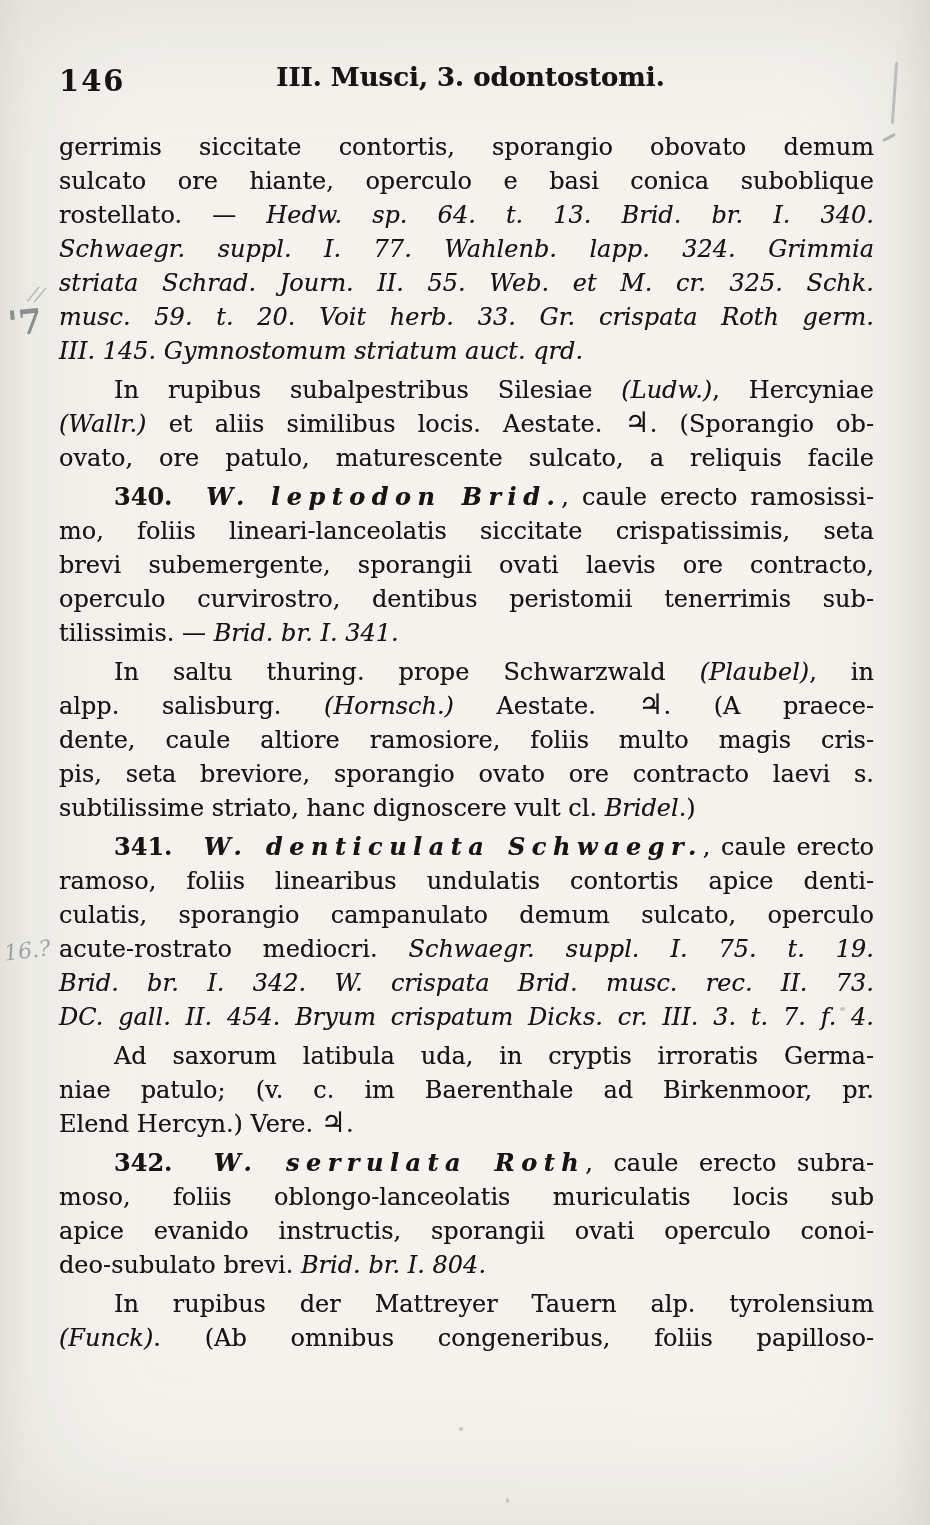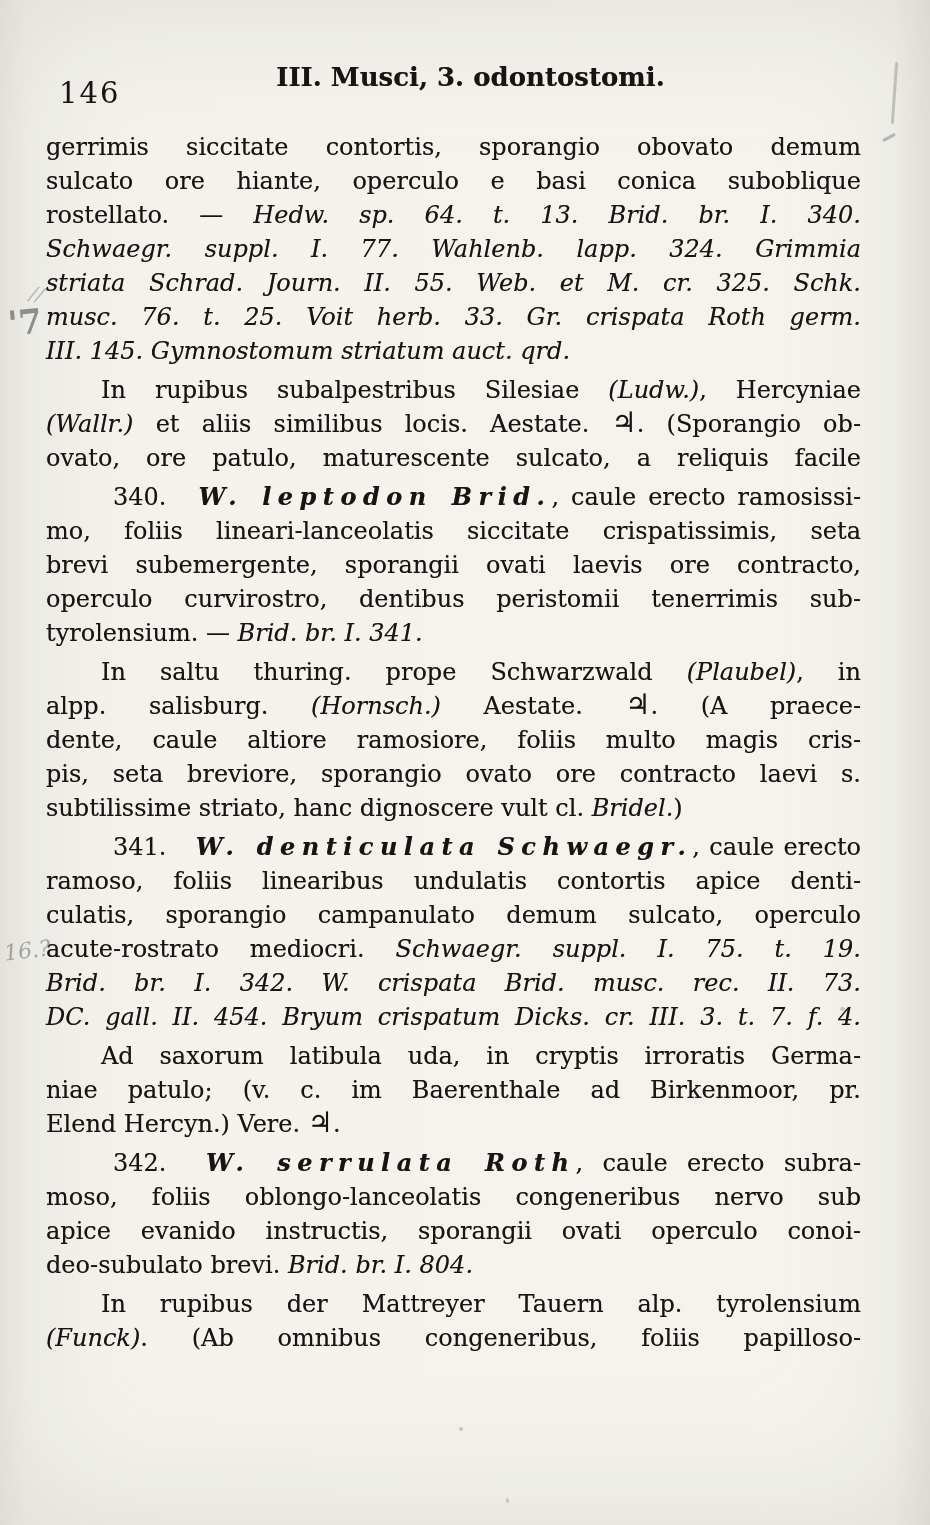--- a/index.html
+++ b/index.html
@@ -6,32 +6,32 @@
   body{
     background:linear-gradient(90deg,#ecebe5 0%,#f3f2ed 3%,#f4f3ee 96%,#e8e7e1 100%);
     font-family:"DejaVu Serif","Liberation Serif",serif;
     color:#181411;
     position:relative;
   }
   .vignette{position:absolute;inset:0;pointer-events:none;
     box-shadow:inset 0 0 140px rgba(170,165,150,0.28);}
   .scan-page{position:absolute;inset:0;}
   .header{position:absolute;top:62px;left:63px;width:815px;height:40px;}
-  .page-number{position:absolute;left:-4px;top:2px;font-size:29px;font-weight:normal;letter-spacing:2px;margin-top:12px;}
+  .page-number{position:absolute;left:-4px;top:2px;font-size:29px;font-weight:bold;letter-spacing:2px;}
   .running-header{text-align:center;font-size:26px;font-weight:bold;padding-top:0px;
     text-shadow:0 0 0.5px rgba(25,18,10,0.55);}
-  .text-block{position:absolute;top:130px;left:46px;width:815px;
+  .text-block{position:absolute;top:130px;left:59px;width:815px;
     font-size:24px;text-shadow:0 0 0.5px rgba(25,18,10,0.5);}
   .para{margin:0;}
   .para + .para{margin-top:5px;}
   .line{line-height:34px;text-align:justify;text-align-last:justify;height:34px;overflow:visible;}
   .line.last{text-align-last:left;}
   .para.indent .line:first-child{padding-left:55px;}
   .seg-r{font-style:normal;}
-  .seg-b{font-weight:normal;margin-left:12px;}
+  .seg-b{font-weight:bold;}
   .seg-bi{font-weight:normal;font-style:italic;}
   .seg-sp{font-weight:bold;font-style:italic;letter-spacing:0.27em;margin-left:20px;}
   .seg-sym{font-family:"DejaVu Sans",sans-serif;font-weight:bold;font-size:28px;line-height:0;}
   .pencil{position:absolute;color:#85858c;font-family:"DejaVu Serif",serif;pointer-events:none;}
   .mark-slashes{left:30px;top:282px;font-size:20px;font-style:italic;transform:rotate(12deg);opacity:.55;}
   .mark-seven{left:8px;top:302px;font-size:34px;font-weight:bold;transform:rotate(-6deg);opacity:.75;color:#6e6e74;}
   .mark-sixteen{left:4px;top:938px;font-size:22px;font-style:italic;transform:rotate(-7deg);opacity:.7;}
   .stroke-right{position:absolute;left:893px;top:62px;width:3px;height:62px;
     background:rgba(125,125,130,0.40);border-radius:2px;transform:rotate(4deg);}
   .tick-right{position:absolute;left:882px;top:136px;width:14px;height:3px;
@@ -49,34 +49,34 @@
     <div class="running-header">III. Musci, 3. odontostomi.</div>
   </div>
 
   <div class="text-block">
       <div class="para">
         <div class="line"><span class="seg-r">gerrimis siccitate contortis, sporangio obovato demum</span></div>
         <div class="line"><span class="seg-r">sulcato ore hiante, operculo e basi conica suboblique</span></div>
         <div class="line"><span class="seg-r">rostellato. — </span><span class="seg-bi">Hedw. sp. 64. t. 13. Brid. br. I. 340.</span></div>
         <div class="line"><span class="seg-bi">Schwaegr. suppl. I. 77. Wahlenb. lapp. 324. Grimmia</span></div>
         <div class="line"><span class="seg-bi">striata Schrad. Journ. II. 55. Web. et M. cr. 325. Schk.</span></div>
-        <div class="line"><span class="seg-bi">musc. 76. t. 25. Voit herb. 33. Gr. crispata Roth germ.</span></div>
+        <div class="line"><span class="seg-bi">musc. 59. t. 20. Voit herb. 33. Gr. crispata Roth germ.</span></div>
         <div class="line last"><span class="seg-bi">III. 145. Gymnostomum striatum auct. qrd.</span></div>
       </div>
       <div class="para indent">
         <div class="line"><span class="seg-r">In rupibus subalpestribus Silesiae </span><span class="seg-bi">(Ludw.)</span><span class="seg-r">, Hercyniae</span></div>
         <div class="line"><span class="seg-bi">(Wallr.)</span><span class="seg-r"> et aliis similibus locis. Aestate. </span><span class="seg-sym">♃</span><span class="seg-r">. (Sporangio ob-</span></div>
         <div class="line"><span class="seg-r">ovato, ore patulo, maturescente sulcato, a reliquis facile</span></div>
       </div>
       <div class="para indent">
         <div class="line"><span class="seg-b">340. </span><span class="seg-sp">W. leptodon Brid.</span><span class="seg-r">, caule erecto ramosissi-</span></div>
         <div class="line"><span class="seg-r">mo, foliis lineari-lanceolatis siccitate crispatissimis, seta</span></div>
         <div class="line"><span class="seg-r">brevi subemergente, sporangii ovati laevis ore contracto,</span></div>
         <div class="line"><span class="seg-r">operculo curvirostro, dentibus peristomii tenerrimis sub-</span></div>
-        <div class="line last"><span class="seg-r">tyrolensium. — </span><span class="seg-bi">Brid. br. I. 341.</span></div>
+        <div class="line last"><span class="seg-r">tilissimis. — </span><span class="seg-bi">Brid. br. I. 341.</span></div>
       </div>
       <div class="para indent">
         <div class="line"><span class="seg-r">In saltu thuring. prope Schwarzwald </span><span class="seg-bi">(Plaubel)</span><span class="seg-r">, in</span></div>
         <div class="line"><span class="seg-r">alpp. salisburg. </span><span class="seg-bi">(Hornsch.)</span><span class="seg-r"> Aestate. </span><span class="seg-sym">♃</span><span class="seg-r">. (A praece-</span></div>
         <div class="line"><span class="seg-r">dente, caule altiore ramosiore, foliis multo magis cris-</span></div>
         <div class="line"><span class="seg-r">pis, seta breviore, sporangio ovato ore contracto laevi s.</span></div>
         <div class="line last"><span class="seg-r">subtilissime striato, hanc dignoscere vult cl. </span><span class="seg-bi">Bridel.</span><span class="seg-r">)</span></div>
       </div>
       <div class="para indent">
         <div class="line"><span class="seg-b">341. </span><span class="seg-sp">W. denticulata Schwaegr.</span><span class="seg-r">, caule erecto</span></div>
@@ -86,21 +86,21 @@
         <div class="line"><span class="seg-bi">Brid. br. I. 342. W. crispata Brid. musc. rec. II. 73.</span></div>
         <div class="line"><span class="seg-bi">DC. gall. II. 454. Bryum crispatum Dicks. cr. III. 3. t. 7. f. 4.</span></div>
       </div>
       <div class="para indent">
         <div class="line"><span class="seg-r">Ad saxorum latibula uda, in cryptis irroratis Germa-</span></div>
         <div class="line"><span class="seg-r">niae patulo; (v. c. im Baerenthale ad Birkenmoor, pr.</span></div>
         <div class="line last"><span class="seg-r">Elend Hercyn.)   Vere. </span><span class="seg-sym">♃</span><span class="seg-r">.</span></div>
       </div>
       <div class="para indent">
         <div class="line"><span class="seg-b">342. </span><span class="seg-sp">W. serrulata Roth</span><span class="seg-r">, caule erecto subra-</span></div>
-        <div class="line"><span class="seg-r">moso, foliis oblongo-lanceolatis congeneribus nervo sub</span></div>
+        <div class="line"><span class="seg-r">moso, foliis oblongo-lanceolatis muriculatis locis sub</span></div>
         <div class="line"><span class="seg-r">apice evanido instructis, sporangii ovati operculo conoi-</span></div>
         <div class="line last"><span class="seg-r">deo-subulato brevi. </span><span class="seg-bi">Brid. br. I. 804.</span></div>
       </div>
       <div class="para indent">
         <div class="line"><span class="seg-r">In rupibus der Mattreyer Tauern alp. tyrolensium</span></div>
         <div class="line"><span class="seg-bi">(Funck)</span><span class="seg-r">. (Ab omnibus congeneribus, foliis papilloso-</span></div>
       </div>
     </div>
 
   <div class="pencil mark-slashes">//</div>

